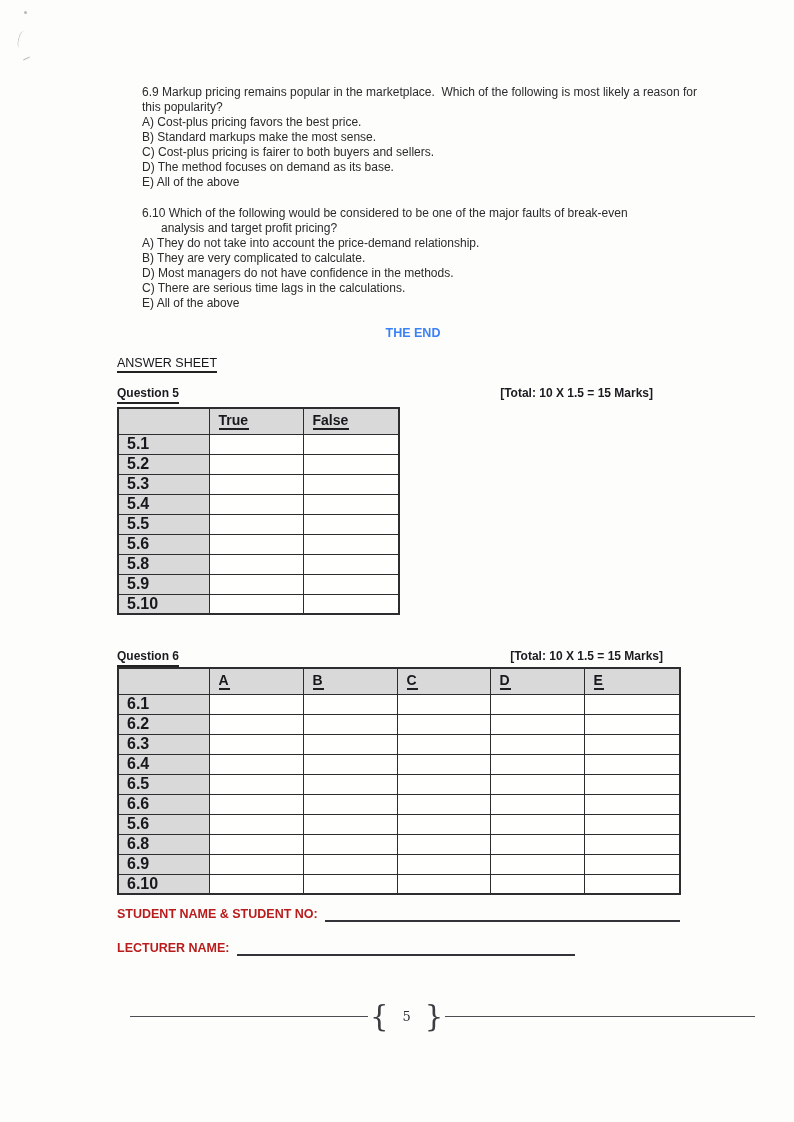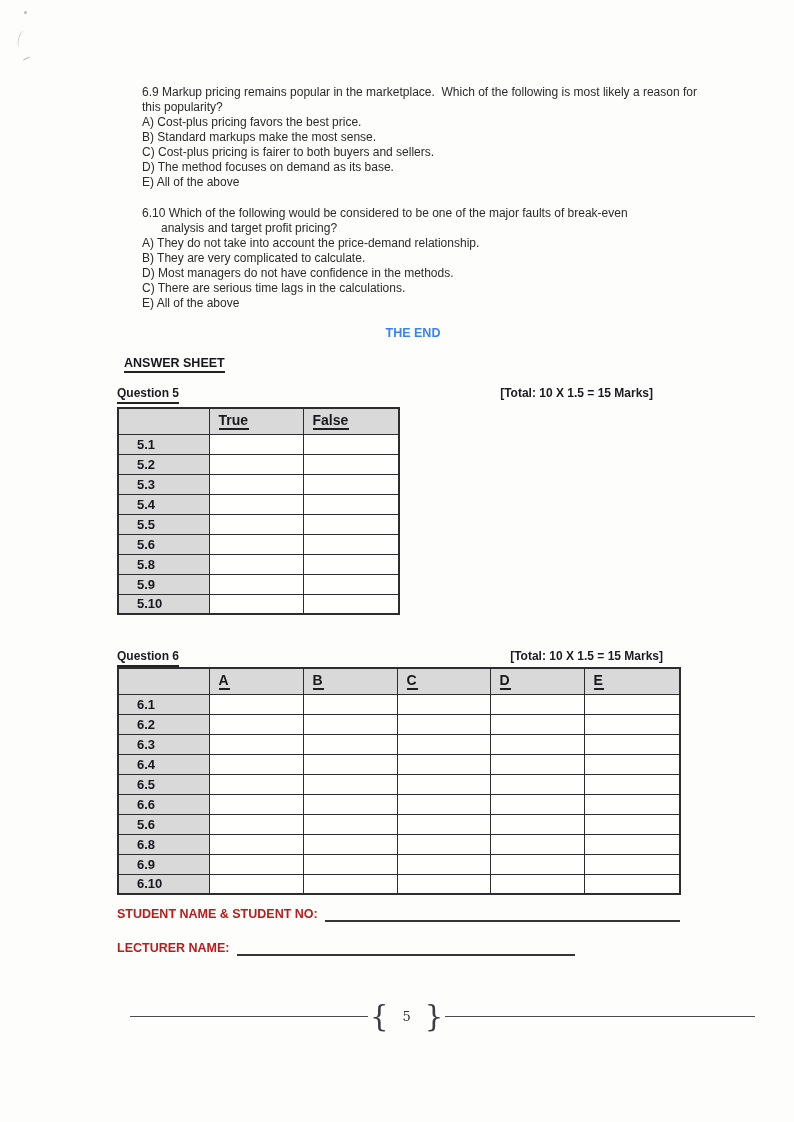--- a/index.html
+++ b/index.html
@@ -16,39 +16,39 @@
 
   .q-block { position:absolute; left:117px; font-size:12px; line-height:15px; color:#2b2b2b;margin-left:25px; }
   .q69 { top:85px; width:575px; }
   .q610 { top:206px; width:520px; }
   .q-text { white-space:pre-wrap; }
   .q610 .q-text { padding-left:19px; text-indent:-19px; }
   .opt { line-height:15px; }
 
   .the-end { position:absolute; left:117px; top:326px; width:592px; text-align:center;
              font-size:12.5px; font-weight:bold; color:#3b82f6; }
-  .answer-sheet { position:absolute; left:124px; top:356px; font-size:12.5px; font-weight:bold; color:#16161c; }
+  .answer-sheet { position:absolute; left:117px; top:356px; font-size:12.5px; font-weight:normal; color:#16161c; }
   .u2 { display:inline-block; border-bottom:2px solid #222; padding-bottom:1px; }
 
   .qrow { position:absolute; left:117px; display:flex; justify-content:space-between; align-items:flex-start;
           font-size:12px; font-weight:bold; color:#1a1a20; line-height:15px; }
   .qrow5 { top:386px; width:536px;gap:14px; }
   .qrow6 { top:649px; width:546px; }
 
   table.anstable { position:absolute; left:117px; border-collapse:collapse; table-layout:fixed;
                    border:2px solid #2d2d30; background:#fff; }
   .t5 { top:407px; }
   .t6 { top:667px; }
   .anstable th, .anstable td { border:1px solid #2d2d30; }
   .anstable thead th { height:26px; background:#d9d9d9; text-align:left; vertical-align:middle;
                        padding-left:9px; font-size:14px; font-weight:bold; color:#17171d;margin-top:36px; }
   .anstable thead th.corner { padding:0; }
   .colhead { display:inline-block; border-bottom:2px solid #1d1d22; line-height:16px; padding-right:1px; }
   .anstable tbody th.rowlabel { height:20px; background:#d9d9d9; text-align:left; vertical-align:middle;
-                                padding-left:18px; font-size:13px; font-weight:bold; color:#17171d; }
+                                padding-left:8px; font-size:16px; font-weight:bold; color:#17171d; }
   .anstable tbody td { background:#fffffe; }
 
   .sigline { position:absolute; left:117px; display:flex; align-items:flex-end;
              font-size:12.5px; font-weight:bold; color:#b91c1c; line-height:16px; }
   .sig-student { top:906px; width:563px; }
   .sig-lecturer { top:940px; width:458px; }
   .sig-rule { flex:1; margin-left:7px; border-bottom:2px solid #333338; height:14px; }
   .sig-label { white-space:nowrap; }
 
   .footer { position:absolute; left:130px; top:1000px; width:625px; height:32px;

